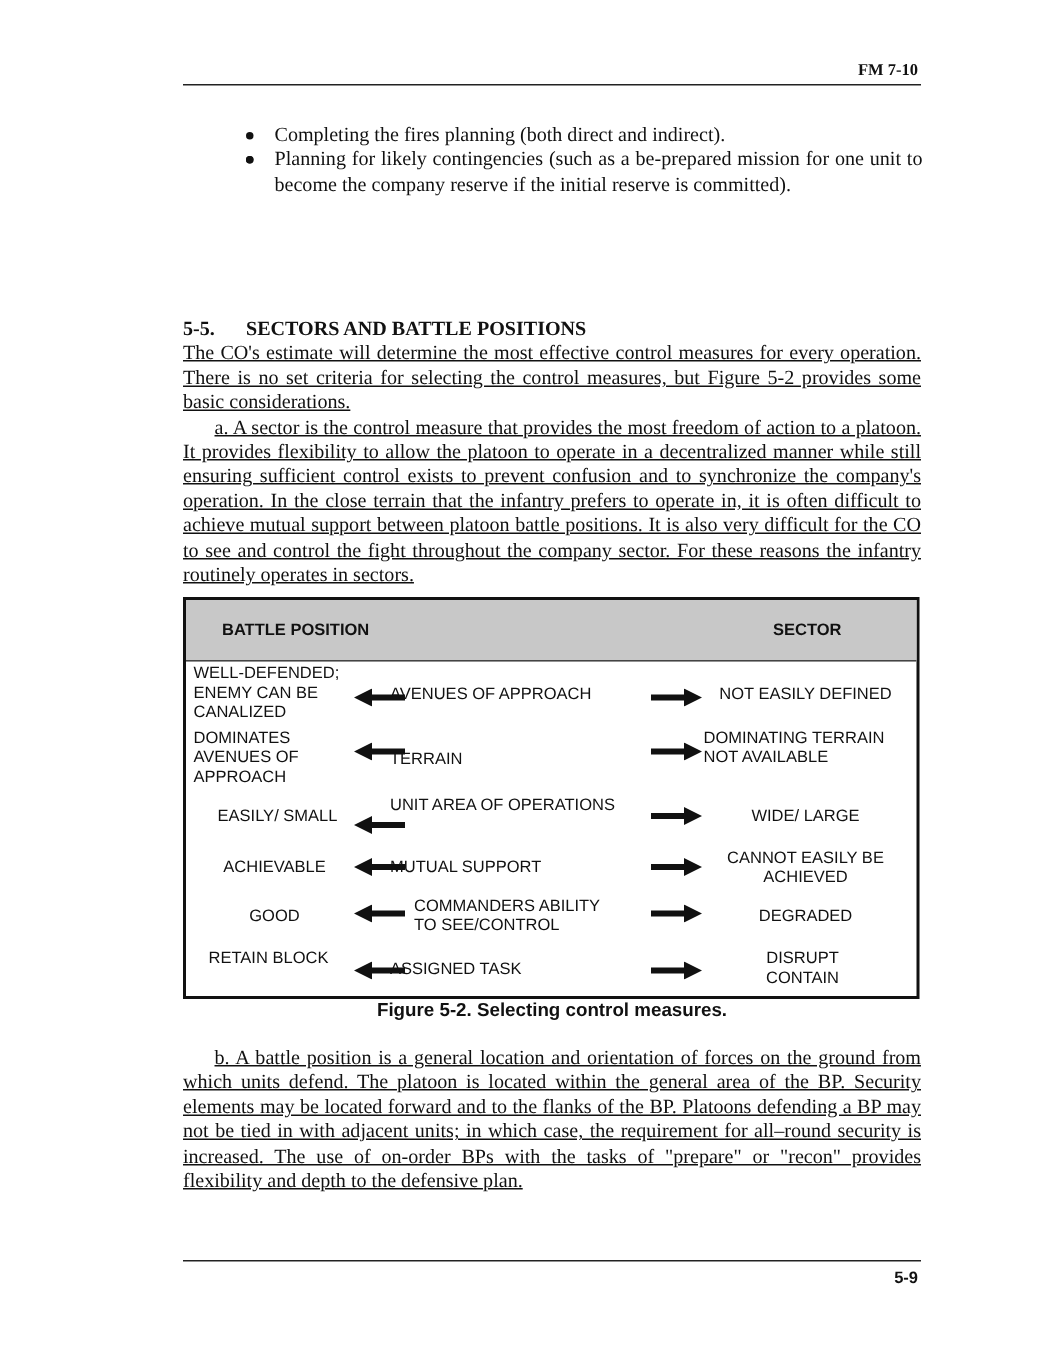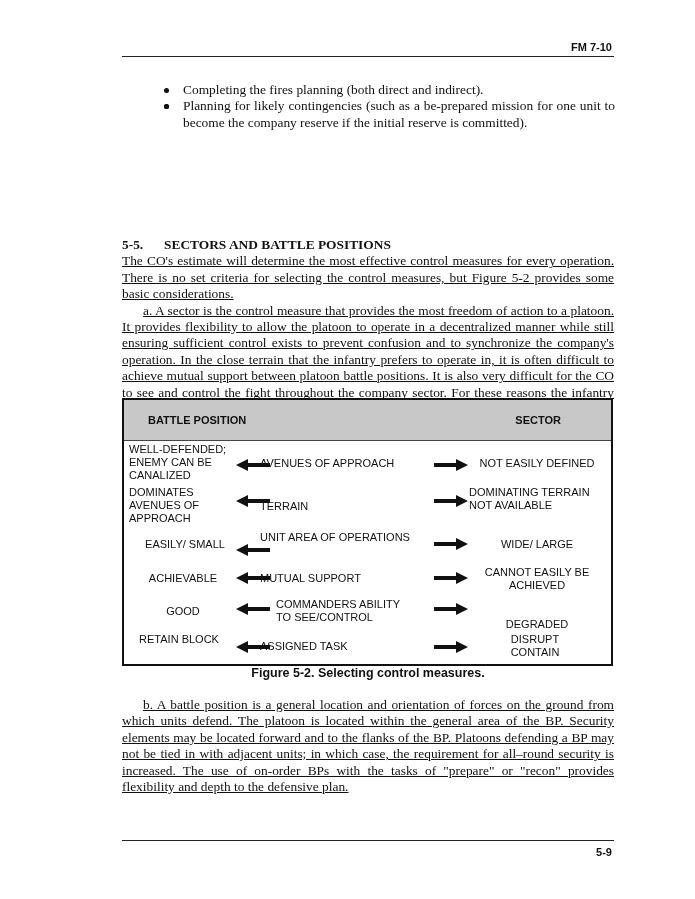--- a/index.html
+++ b/index.html
@@ -1,25 +1,25 @@
 <!DOCTYPE html>
 <html><head>
 <meta charset="utf-8">
 <style>
   html, body { margin: 0; padding: 0; background: #ffffff; }
   body { width: 695px; height: 899px; position: relative; overflow: hidden; color: #111; }
   .page { position: absolute; left: 0; top: 0; width: 695px; height: 899px; background: #fff; }
 
-  .running-head { position: absolute; right: 83px; top: 41px; font-family: Liberation Sans, sans-serif; font-weight: bold; font-size: 11px; color: #111; }
+  .running-head { position: absolute; right: 83px; top: 41px; font-family: Liberation Serif, serif; font-weight: bold; font-size: 11px; color: #111; }
   .rule { position: absolute; left: 122px; width: 492px; height: 1px; background: #222; }
   .rule.top { top: 56px; }
   .rule.bottom { top: 840px; }
   .folio { position: absolute; right: 83px; top: 846px; font-family: "Liberation Sans", sans-serif; font-weight: bold; font-size: 11px; }
 
-  .serif { font-family: "Liberation Serif", serif; font-size: 13.4px; line-height: 16.4px; color: #111; margin-top: 26px; }
+  .serif { font-family: "Liberation Serif", serif; font-size: 13.4px; line-height: 16.4px; color: #111; }
 
   .bullets { position: absolute; left: 155px; top: 82px; width: 460px; margin: 0; padding: 0; list-style: none; }
   .bullets li { position: relative; padding-left: 28px; text-align: justify; }
   .bullets li .dot { position: absolute; left: 9px; top: 6px; width: 5px; height: 5px; border-radius: 50%; background: #111; }
 
   .section { position: absolute; left: 122px; top: 211px; width: 492px; }
   .section-title { font-weight: bold; }
   .section-title .num { display: inline-block; width: 42px; }
   .para { text-align: justify; margin: 0; text-decoration: underline; }
   .indent { text-indent: 21px; }
@@ -124,21 +124,21 @@
 
     <div class="frow" style="top:198px;">
       <div class="left center" style="top:7px;">GOOD</div>
       <svg class="arrow l" style="top:5px;" viewBox="0 0 34 12">
           <polygon points="0,6 12,0 12,4 34,4 34,8 12,8 12,12" fill="#111"></polygon>
         </svg>
       <div class="mid leftalign" style="top:0;left:152px;width:140px;">COMMANDERS ABILITY TO SEE/CONTROL</div>
       <svg class="arrow r" style="top:5px;" viewBox="0 0 34 12">
           <polygon points="34,6 22,0 22,4 0,4 0,8 22,8 22,12" fill="#111"></polygon>
         </svg>
-      <div class="right" style="top:20px;text-align:center;">DEGRADED</div>
+      <div class="right" style="top:7px;text-align:center;">DEGRADED</div>
     </div>
 
     <div class="frow" style="top:233px;">
       <div class="left center" style="top:0;width:100px;">RETAIN BLOCK</div>
       <svg class="arrow l" style="top:8px;" viewBox="0 0 34 12">
           <polygon points="0,6 12,0 12,4 34,4 34,8 12,8 12,12" fill="#111"></polygon>
         </svg>
       <div class="mid" style="top:7px;">ASSIGNED TASK</div>
       <svg class="arrow r" style="top:8px;" viewBox="0 0 34 12">
           <polygon points="34,6 22,0 22,4 0,4 0,8 22,8 22,12" fill="#111"></polygon>

